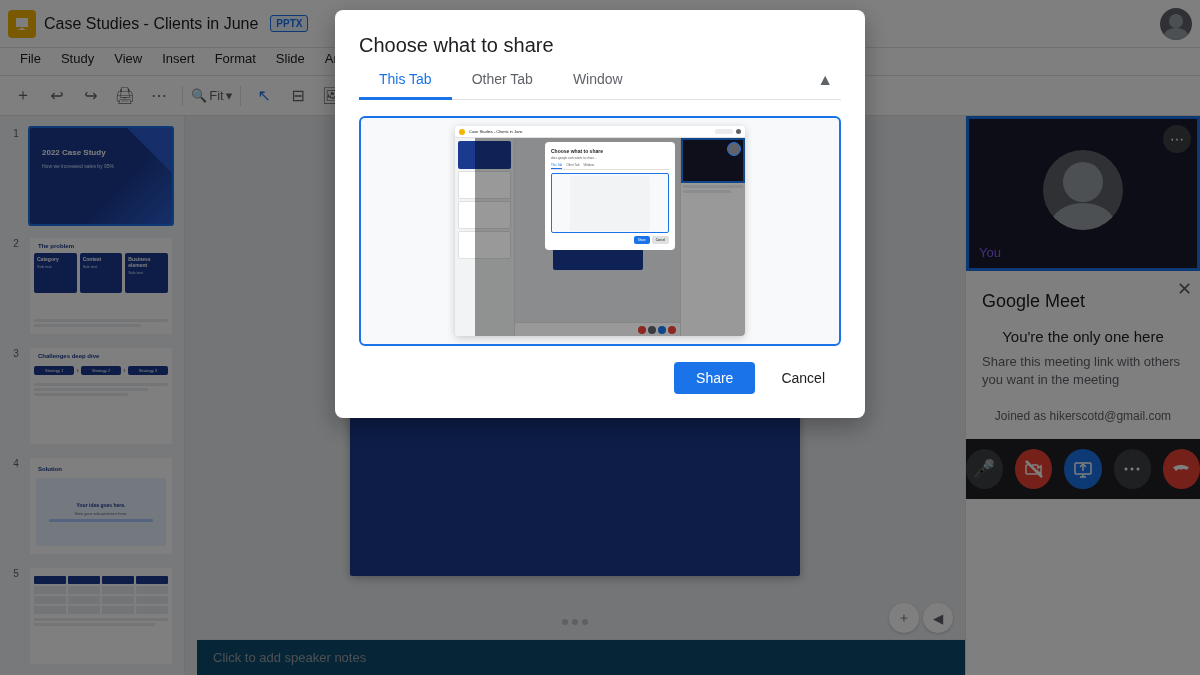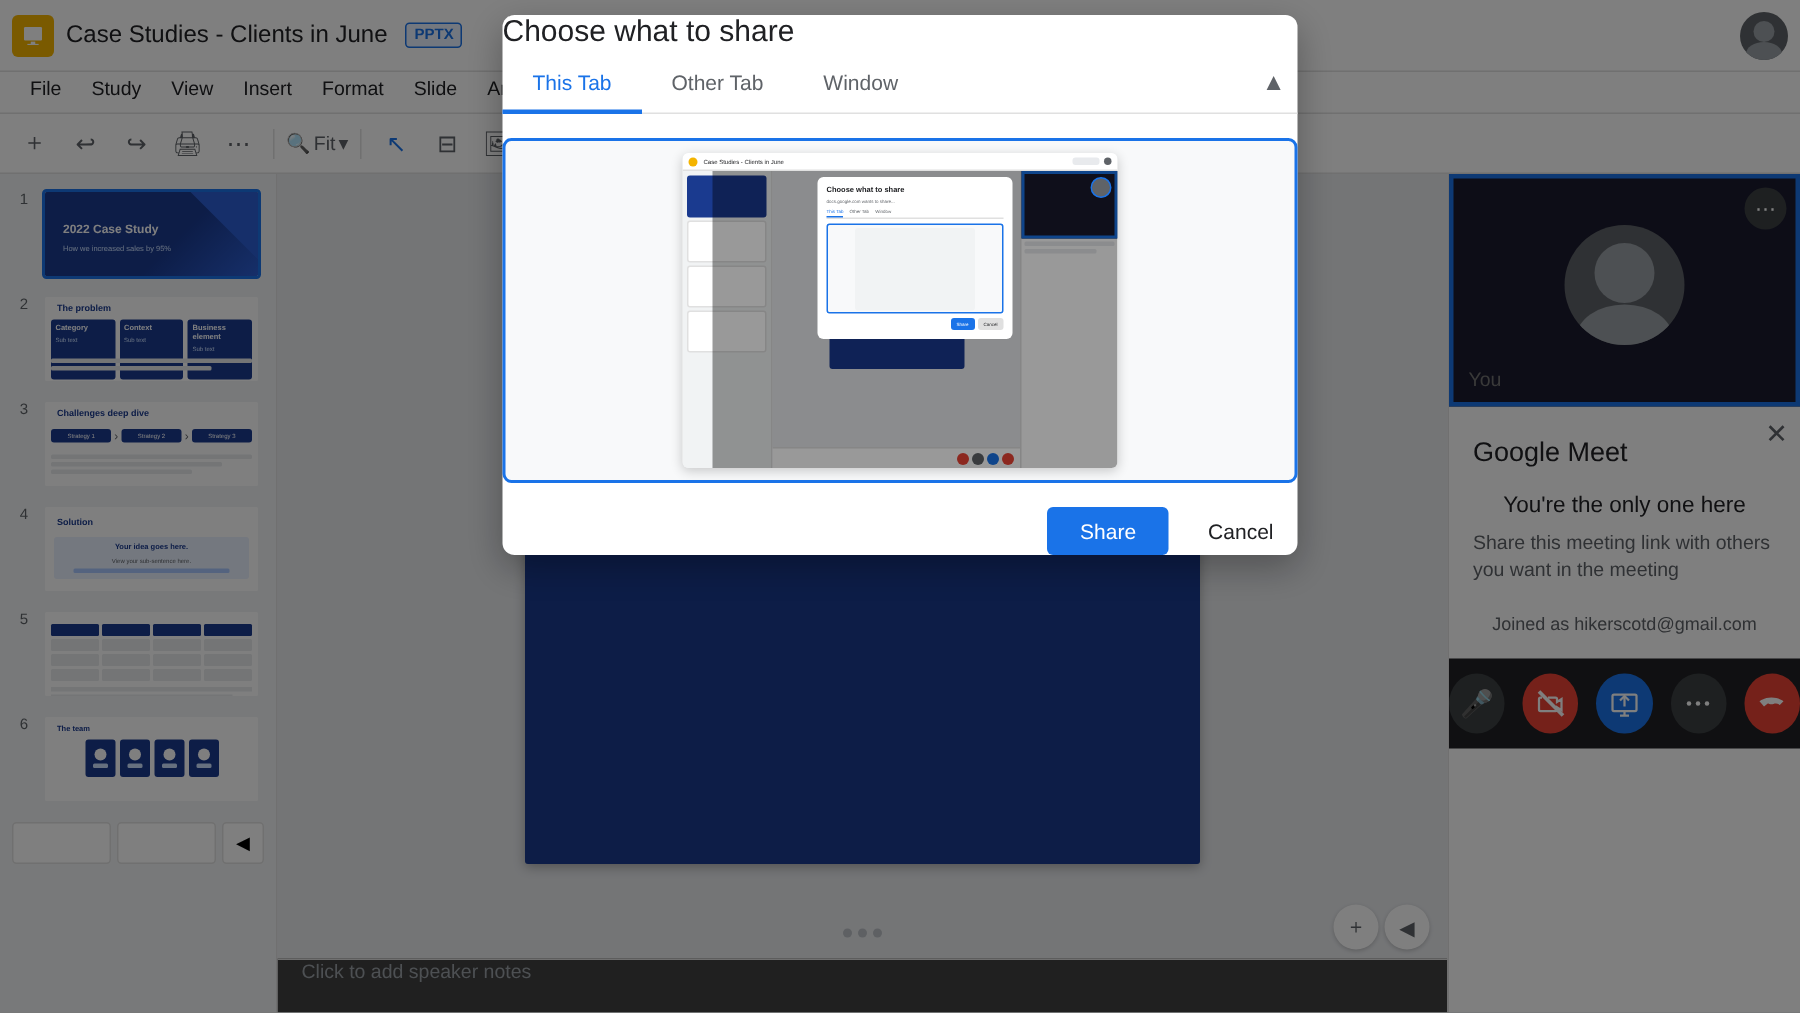--- a/index.html
+++ b/index.html
@@ -124,21 +124,21 @@
     }
     .slide-num {
       font-size: 10px;
       color: #5f6368;
       min-width: 12px;
       text-align: center;
       margin-top: 2px;
     }
     .slide-preview {
       flex: 1;
-      height: 60px;
+      height: 100px;
       border-radius: 3px;
       overflow: hidden;
       border: 2px solid transparent;
     }
     .slide-preview.active { border-color: #1a73e8; }
     .slide-preview-inner {
       width: 100%;
       height: 100%;
       background: #1a3a8f;
       position: relative;
@@ -229,25 +229,25 @@
       color: #fff;
     }
     .canvas-subtitle {
       position: absolute;
       top: 130px; left: 40px;
       font-size: 14px;
       color: #cce0ff;
     }
     .speaker-notes {
       position: absolute;
-      bottom: 0; left: 0; right: 0;
+      bottom: 0; left: 12px; right: 0;
       height: 36px;
-      background: #404040;
-      display: flex;
-      align-items: flex-start;
+      background: #0c4a6e;
+      display: flex;
+      align-items: center;
       padding: 0 16px;
       font-size: 13px;
       color: #9aa0a6;
       border-top: 1px solid #e0e0e0;
     }
     .dots-row {
       position: absolute;
       bottom: 50px;
       left: 50%;
       transform: translateX(-50%);
@@ -287,21 +287,21 @@
       position: absolute;
       top: 50%; left: 50%;
       transform: translate(-50%, -55%);
       overflow: hidden;
       display: flex; align-items: center; justify-content: center;
     }
     .meet-you-label {
       position: absolute;
       bottom: 8px; left: 10px;
       font-size: 13px;
-      color: #737373;
+      color: #8b5cf6;
     }
     .meet-more-btn {
       position: absolute;
       top: 6px; right: 6px;
       width: 28px; height: 28px;
       border-radius: 50%;
       background: #3c4043;
       display: flex; align-items: center; justify-content: center;
       cursor: pointer;
     }
@@ -389,20 +389,21 @@
       display: flex;
       align-items: flex-start;
       justify-content: center;
       z-index: 1000;
       padding-top: 10px;
     }
     .modal {
       background: #fff;
       border-radius: 8px;
       width: 530px;
+      padding: 24px;
       box-shadow: 0 8px 24px rgba(0,0,0,0.3);
     }
     .modal-title {
       font-size: 20px;
       font-weight: 500;
       color: #202124;
       margin-bottom: 4px;
     }
     .modal-subtitle {
       font-size: 13px;

